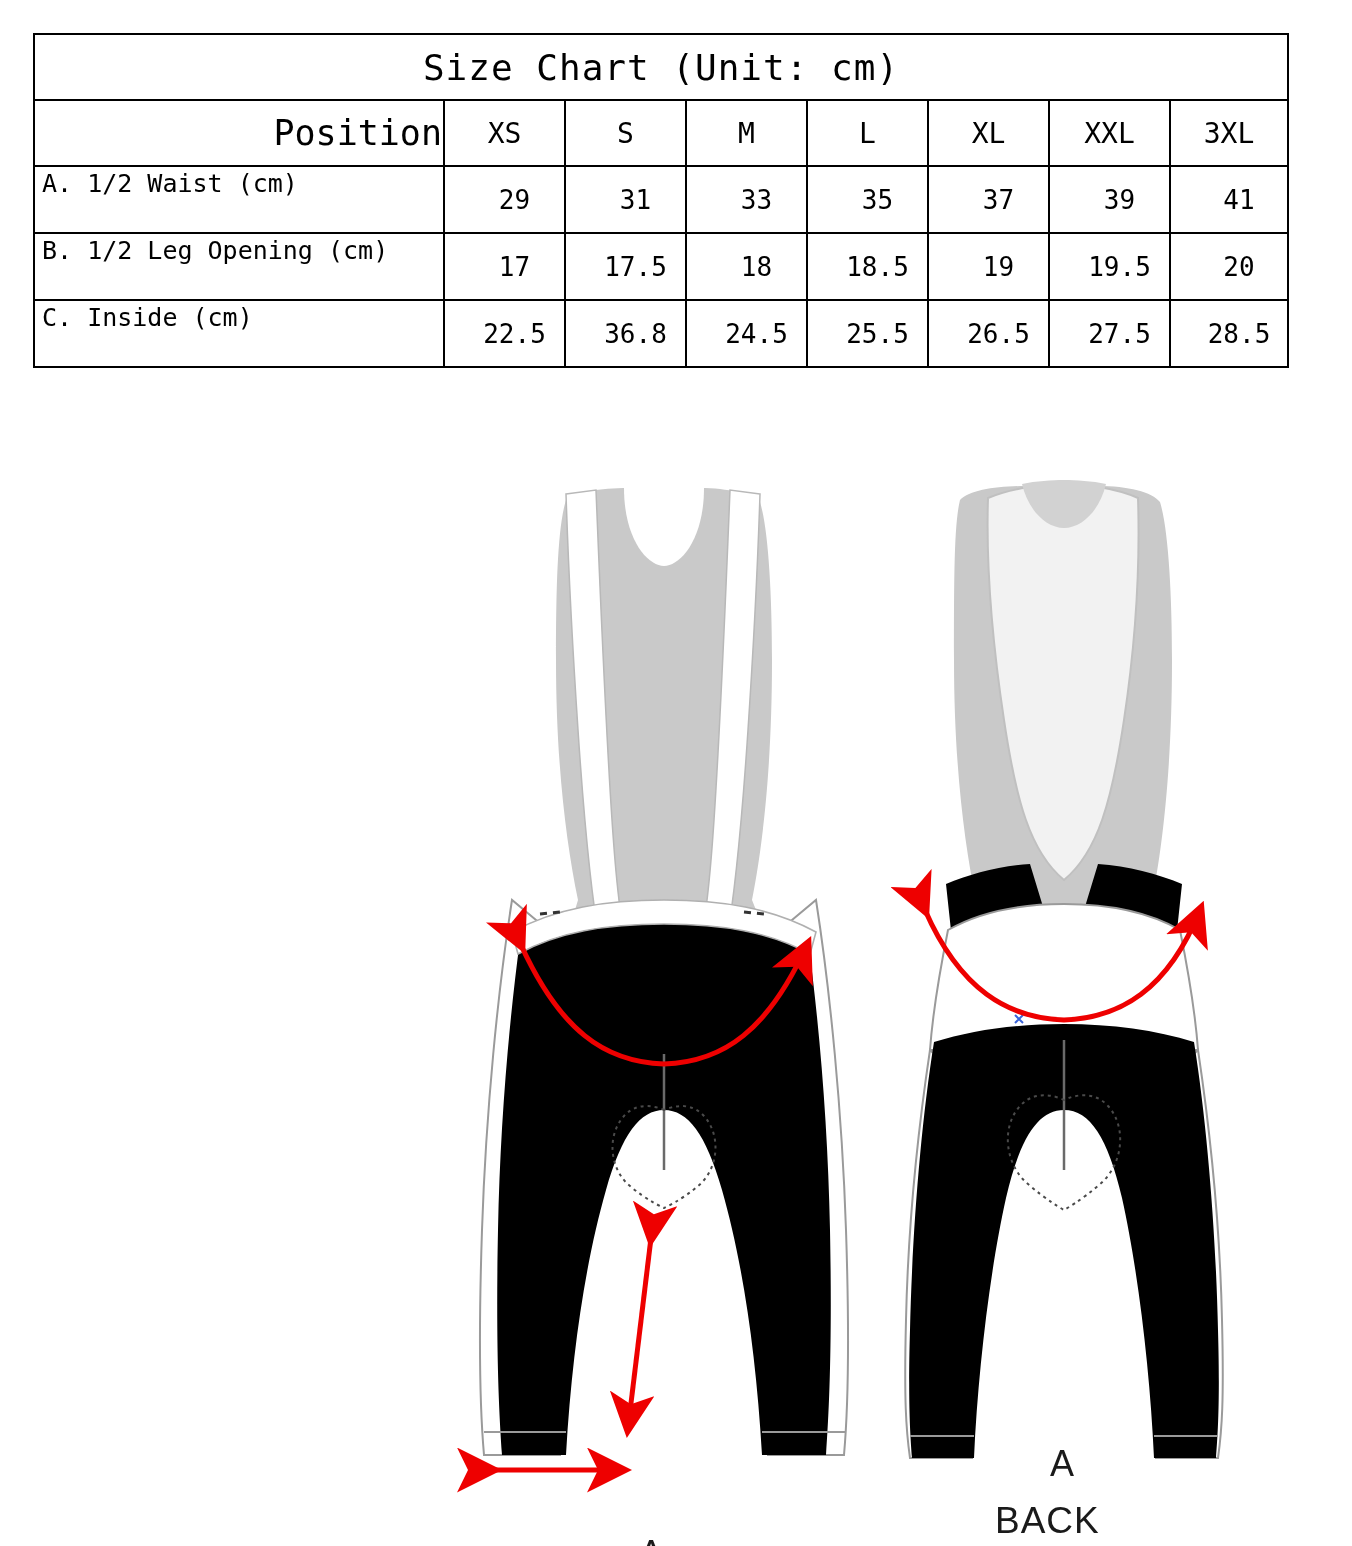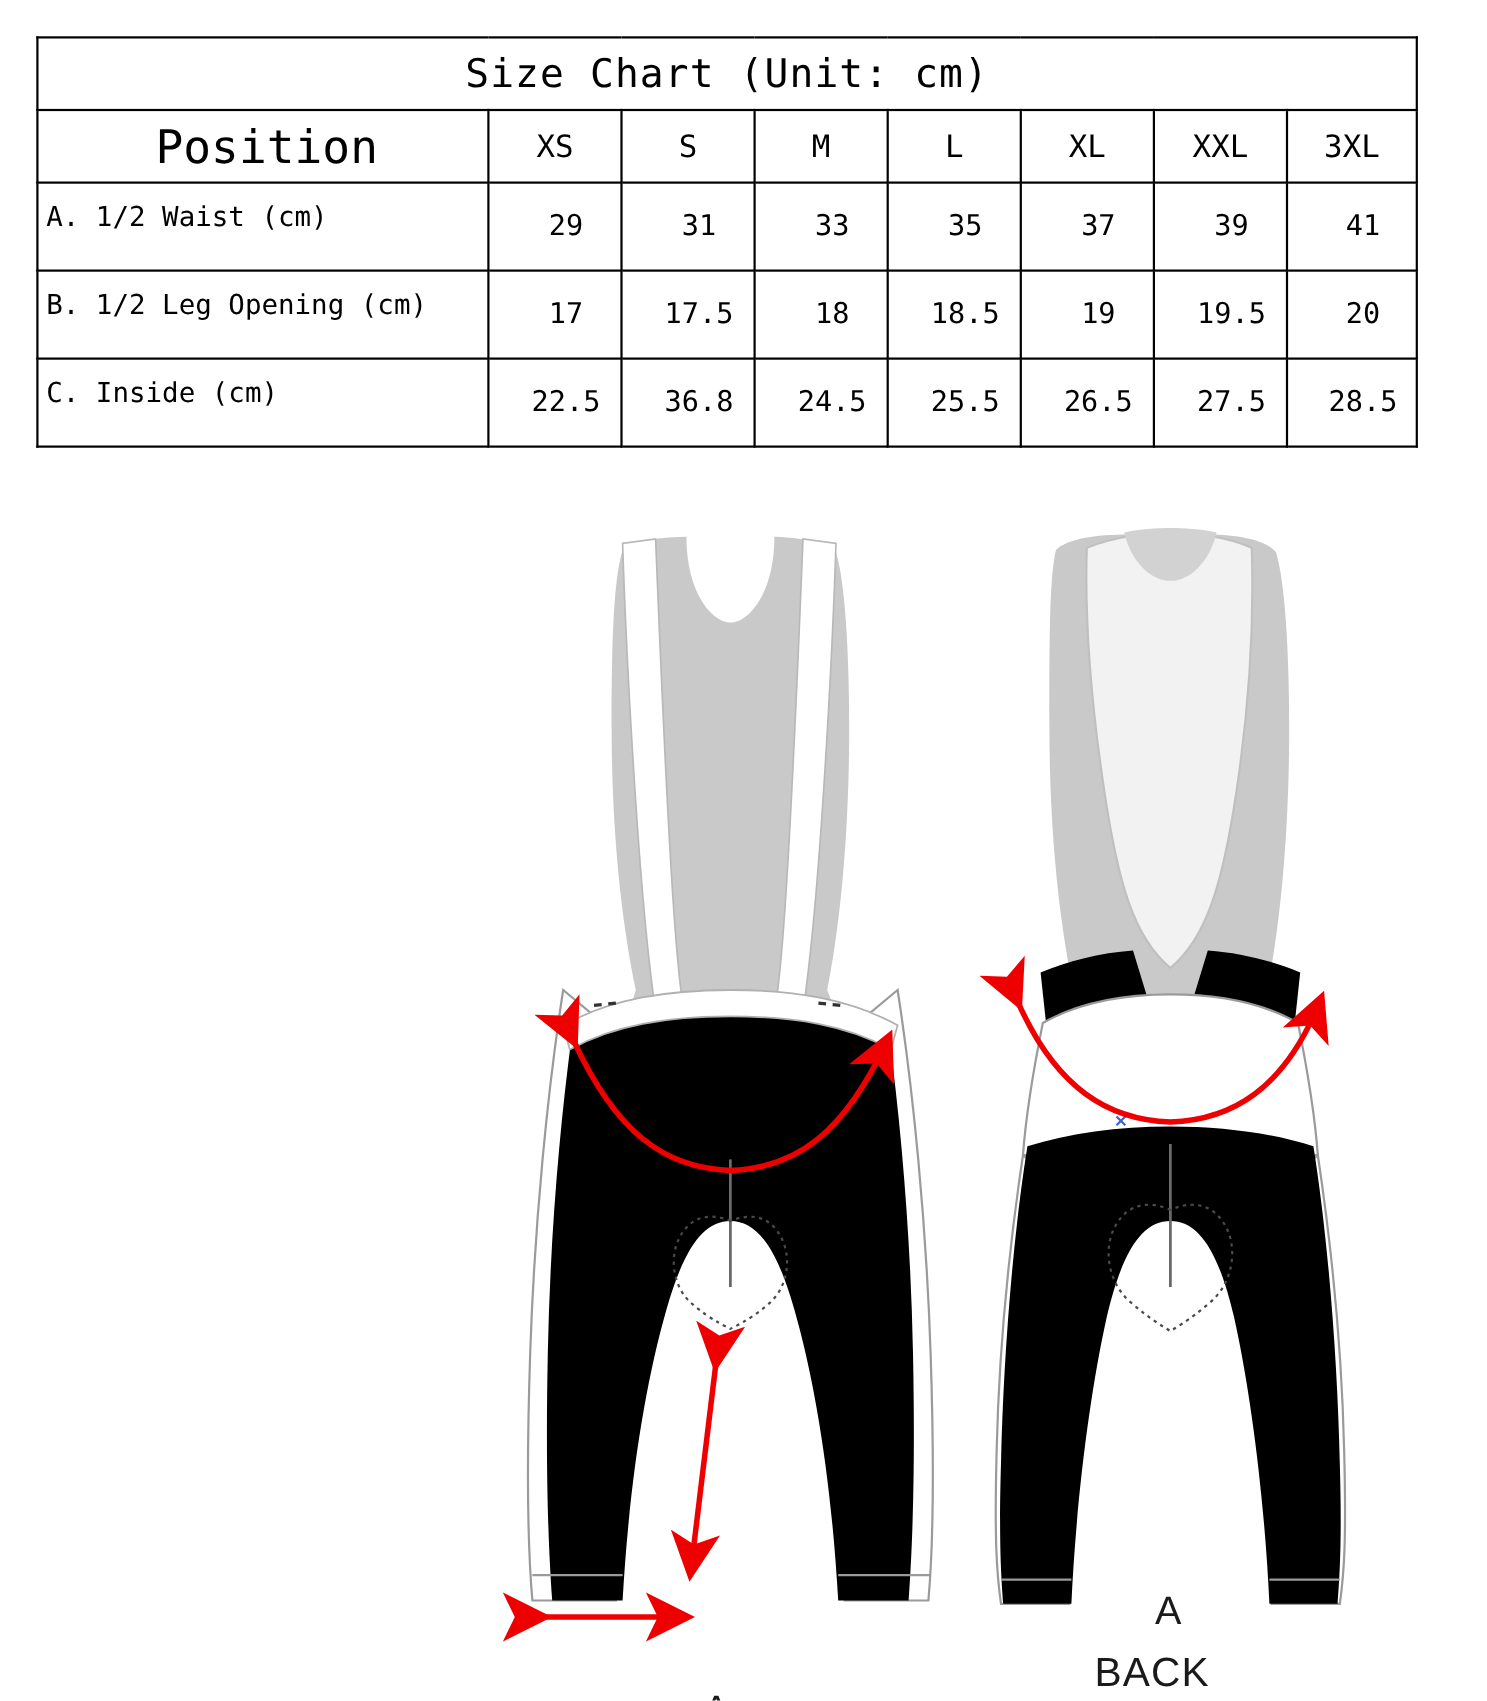--- a/index.html
+++ b/index.html
@@ -44,37 +44,37 @@
     height: 56px;
     font-size: 33px;
     letter-spacing: 1px;
   }
   .head-row td {
     height: 62px;
     font-size: 28px;
     font-weight: bold;
   }
   .head-row td.pos-head {
-    text-align: center;
+    text-align: right;
     padding-left: 8px;
-    font-size: 42px;
+    font-size: 35px;
     font-weight: normal;
     letter-spacing: 0px;
   }
   .data-row td {
     height: 62px;
     font-size: 26px;
     padding-left: 21px;
   }
   .data-row td.label-cell {
     text-align: left;
     padding-left: 7px;
     font-size: 25px;
     vertical-align: top;
-    padding-top: 15px;
+    padding-top: 2px;
   }
 
   
   .illustration {
     position: absolute;
     left: 0;
     top: 470px;
     width: 1352px;
     height: 1076px;
   }

